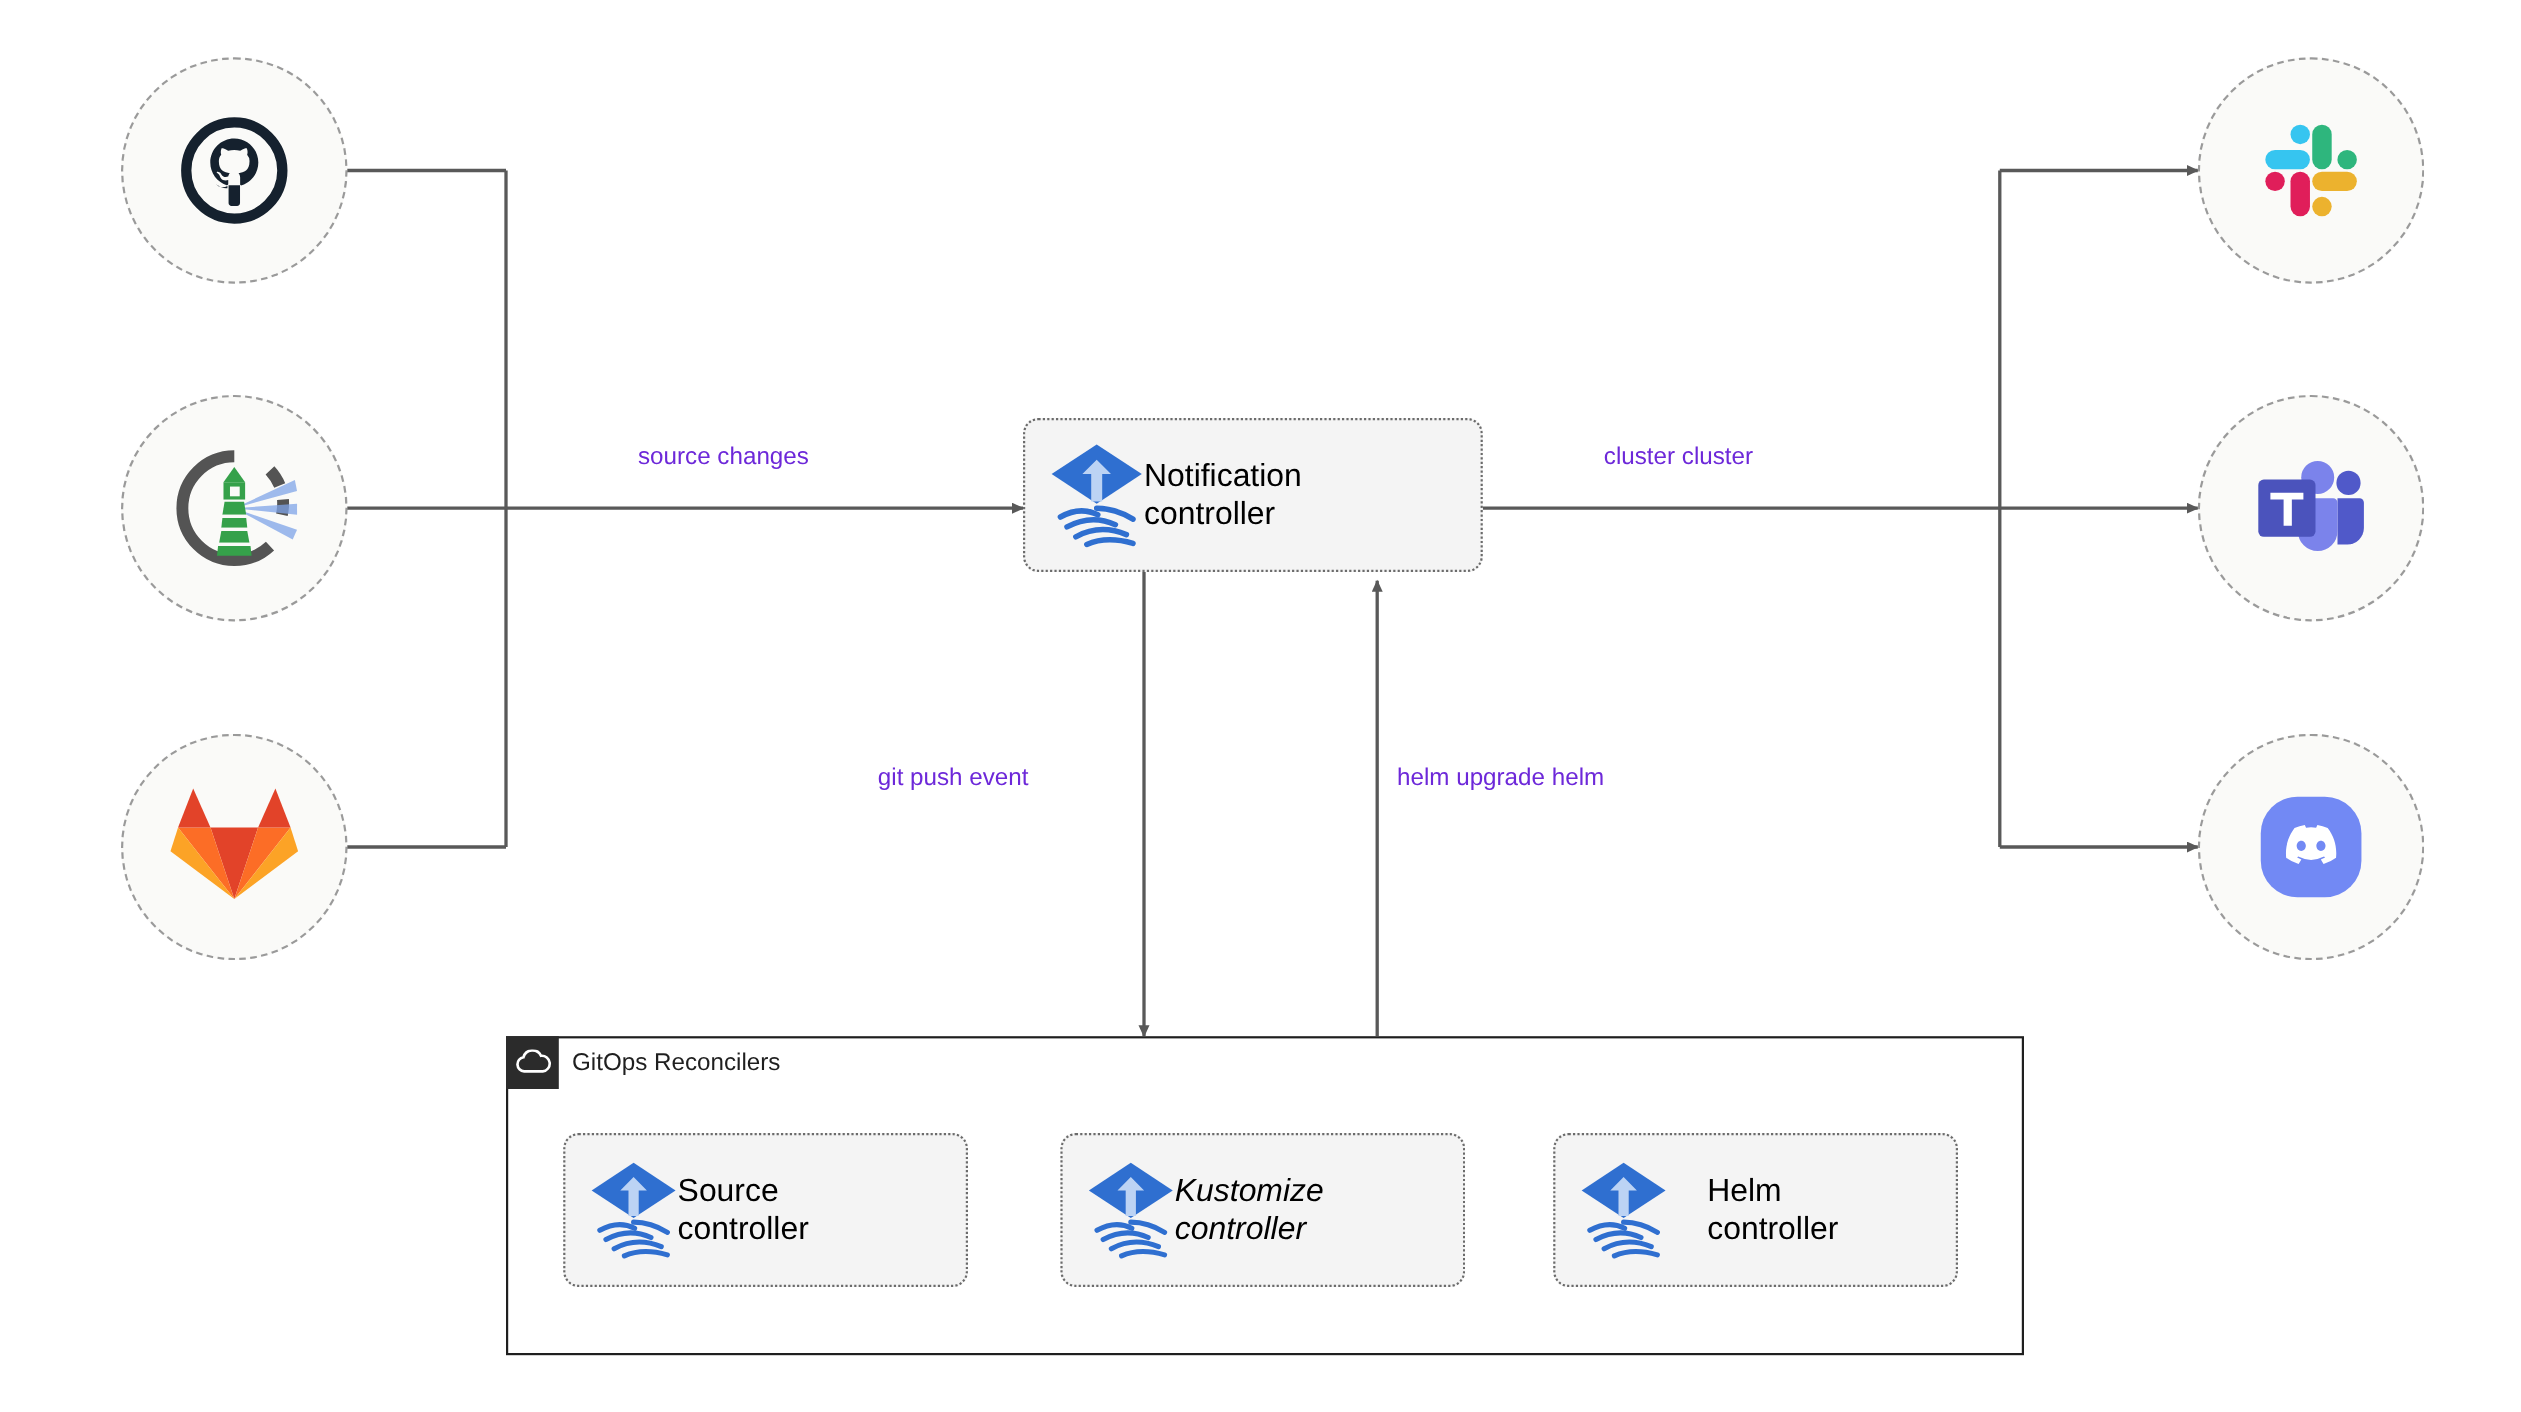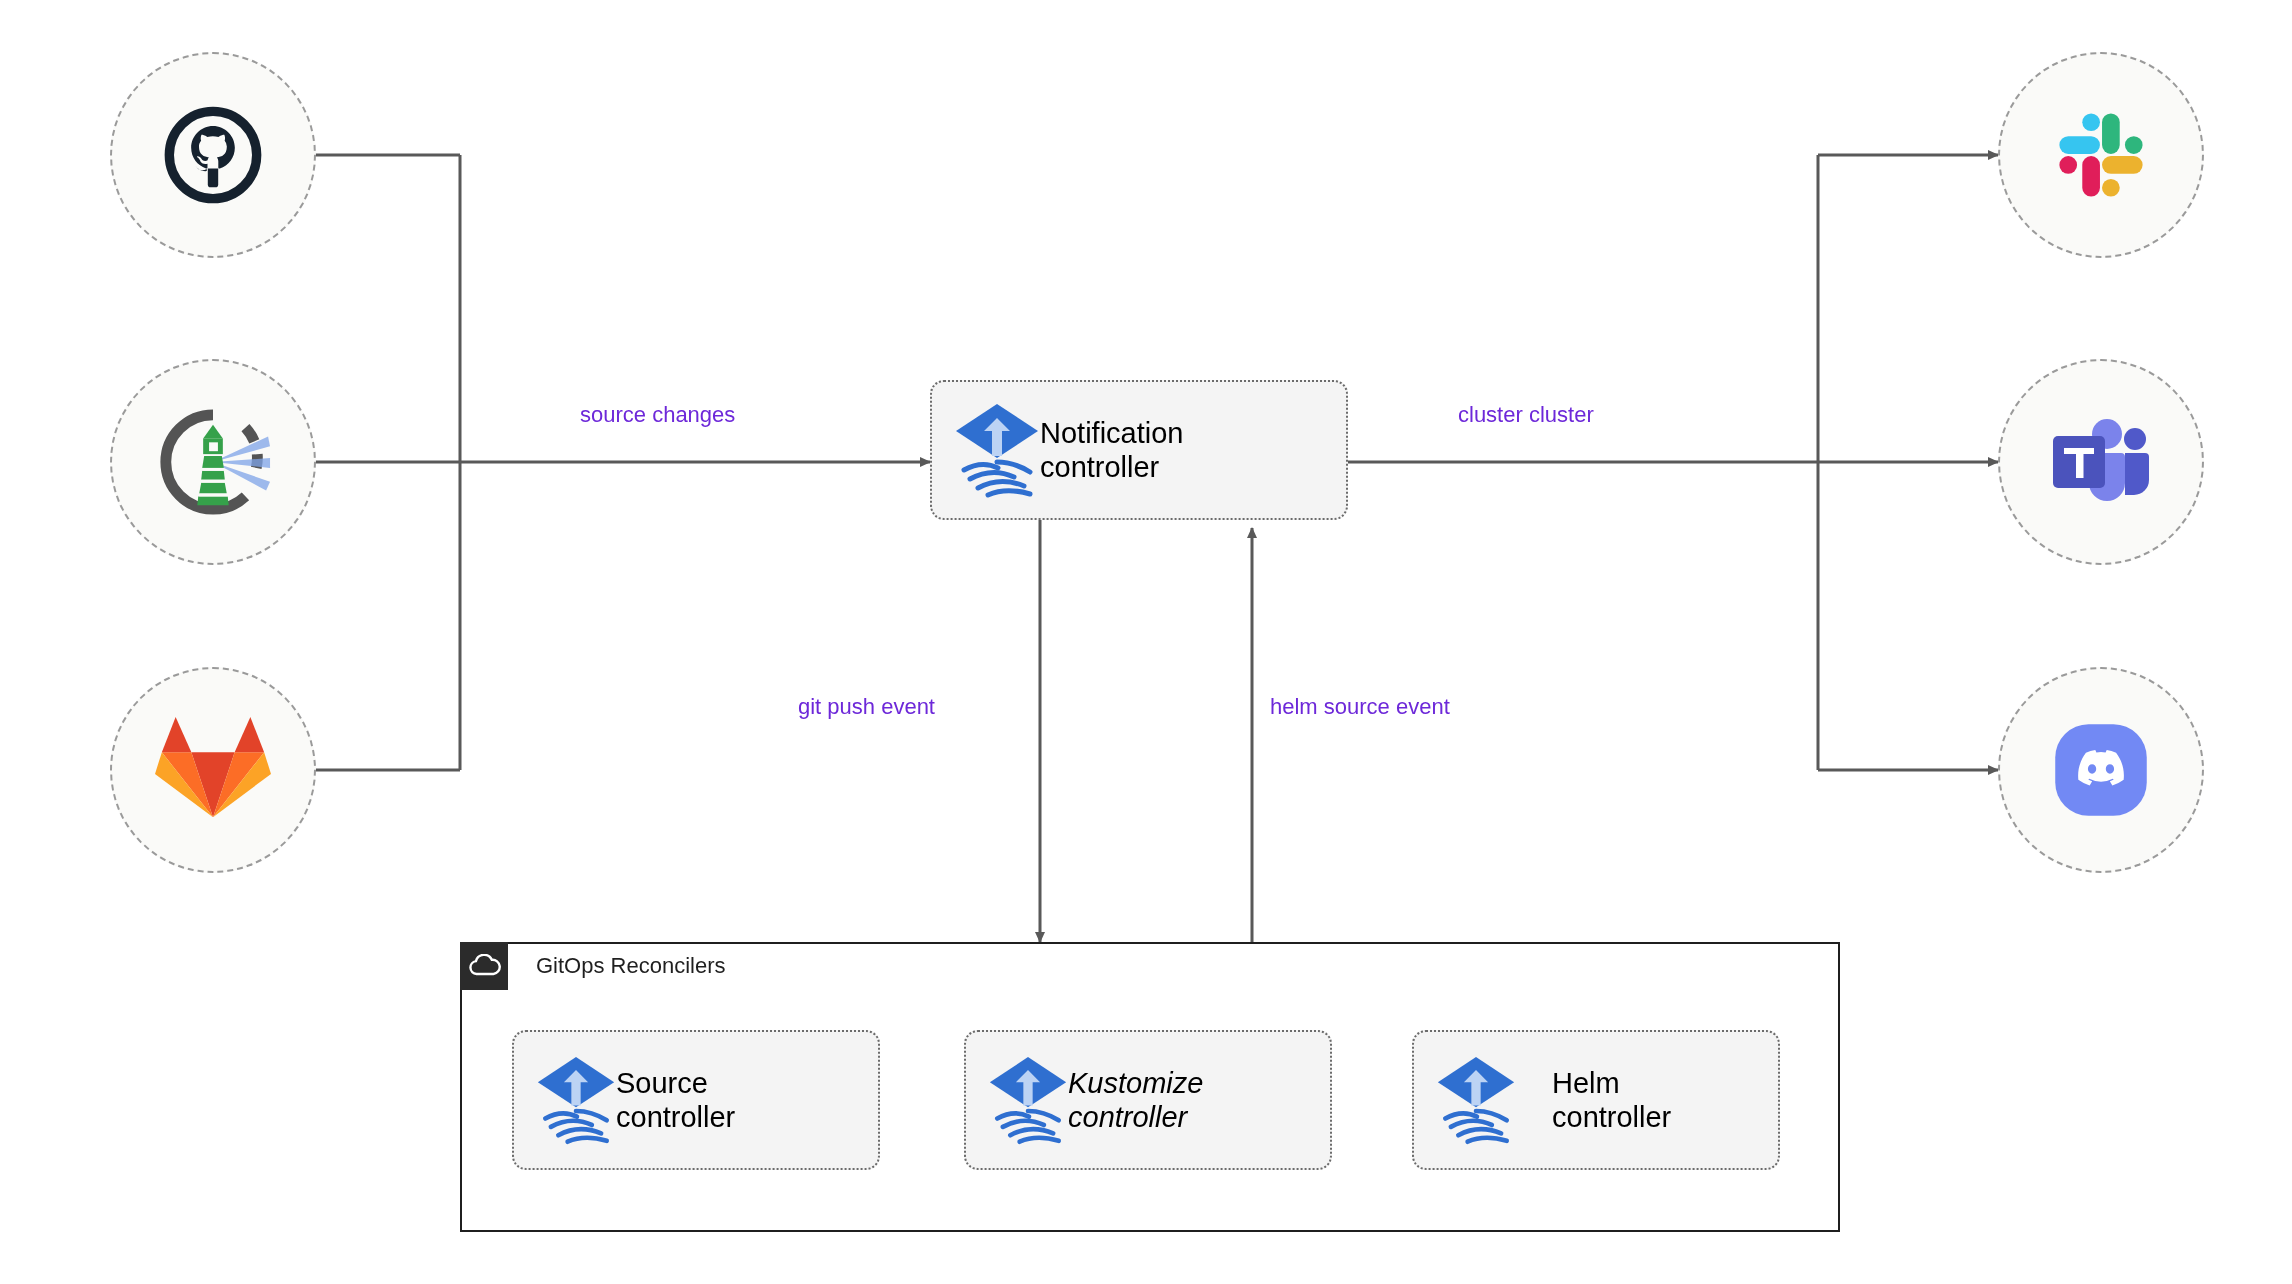--- a/index.html
+++ b/index.html
@@ -52,21 +52,21 @@
     position:absolute;
     display:flex;align-items:center;
   }
   .group-icon-sq{
     width:48px;height:48px;
     background:#2b2b2b;
     display:flex;align-items:center;justify-content:center;
     flex:0 0 auto;
   }
   .group-title{
-    margin-left:28px;
+    margin-left:12px;
     font-size:22px;
     color:#1f1f1f;
   }
 
   
   .edge-label{
     position:absolute;
     font-size:22px;
     color:#6d28d9;
     white-space:nowrap;
@@ -289,15 +289,15 @@
     <span class="ctrl-label">Helm
 controller</span>
   </div>
 
   <div class="edge-label" style="left:572px;top:400px;">source changes</div>
 
   <div class="edge-label" style="left:1450px;top:400px;">cluster cluster</div>
 
   <div class="edge-label" style="left:790px;top:692px;">git push event</div>
 
-  <div class="edge-label" style="left:1262px;top:692px;">helm source event</div>
+  <div class="edge-label" style="left:1262px;top:692px;">helm upgrade helm</div>
 
 </div>
 
 </body></html>

